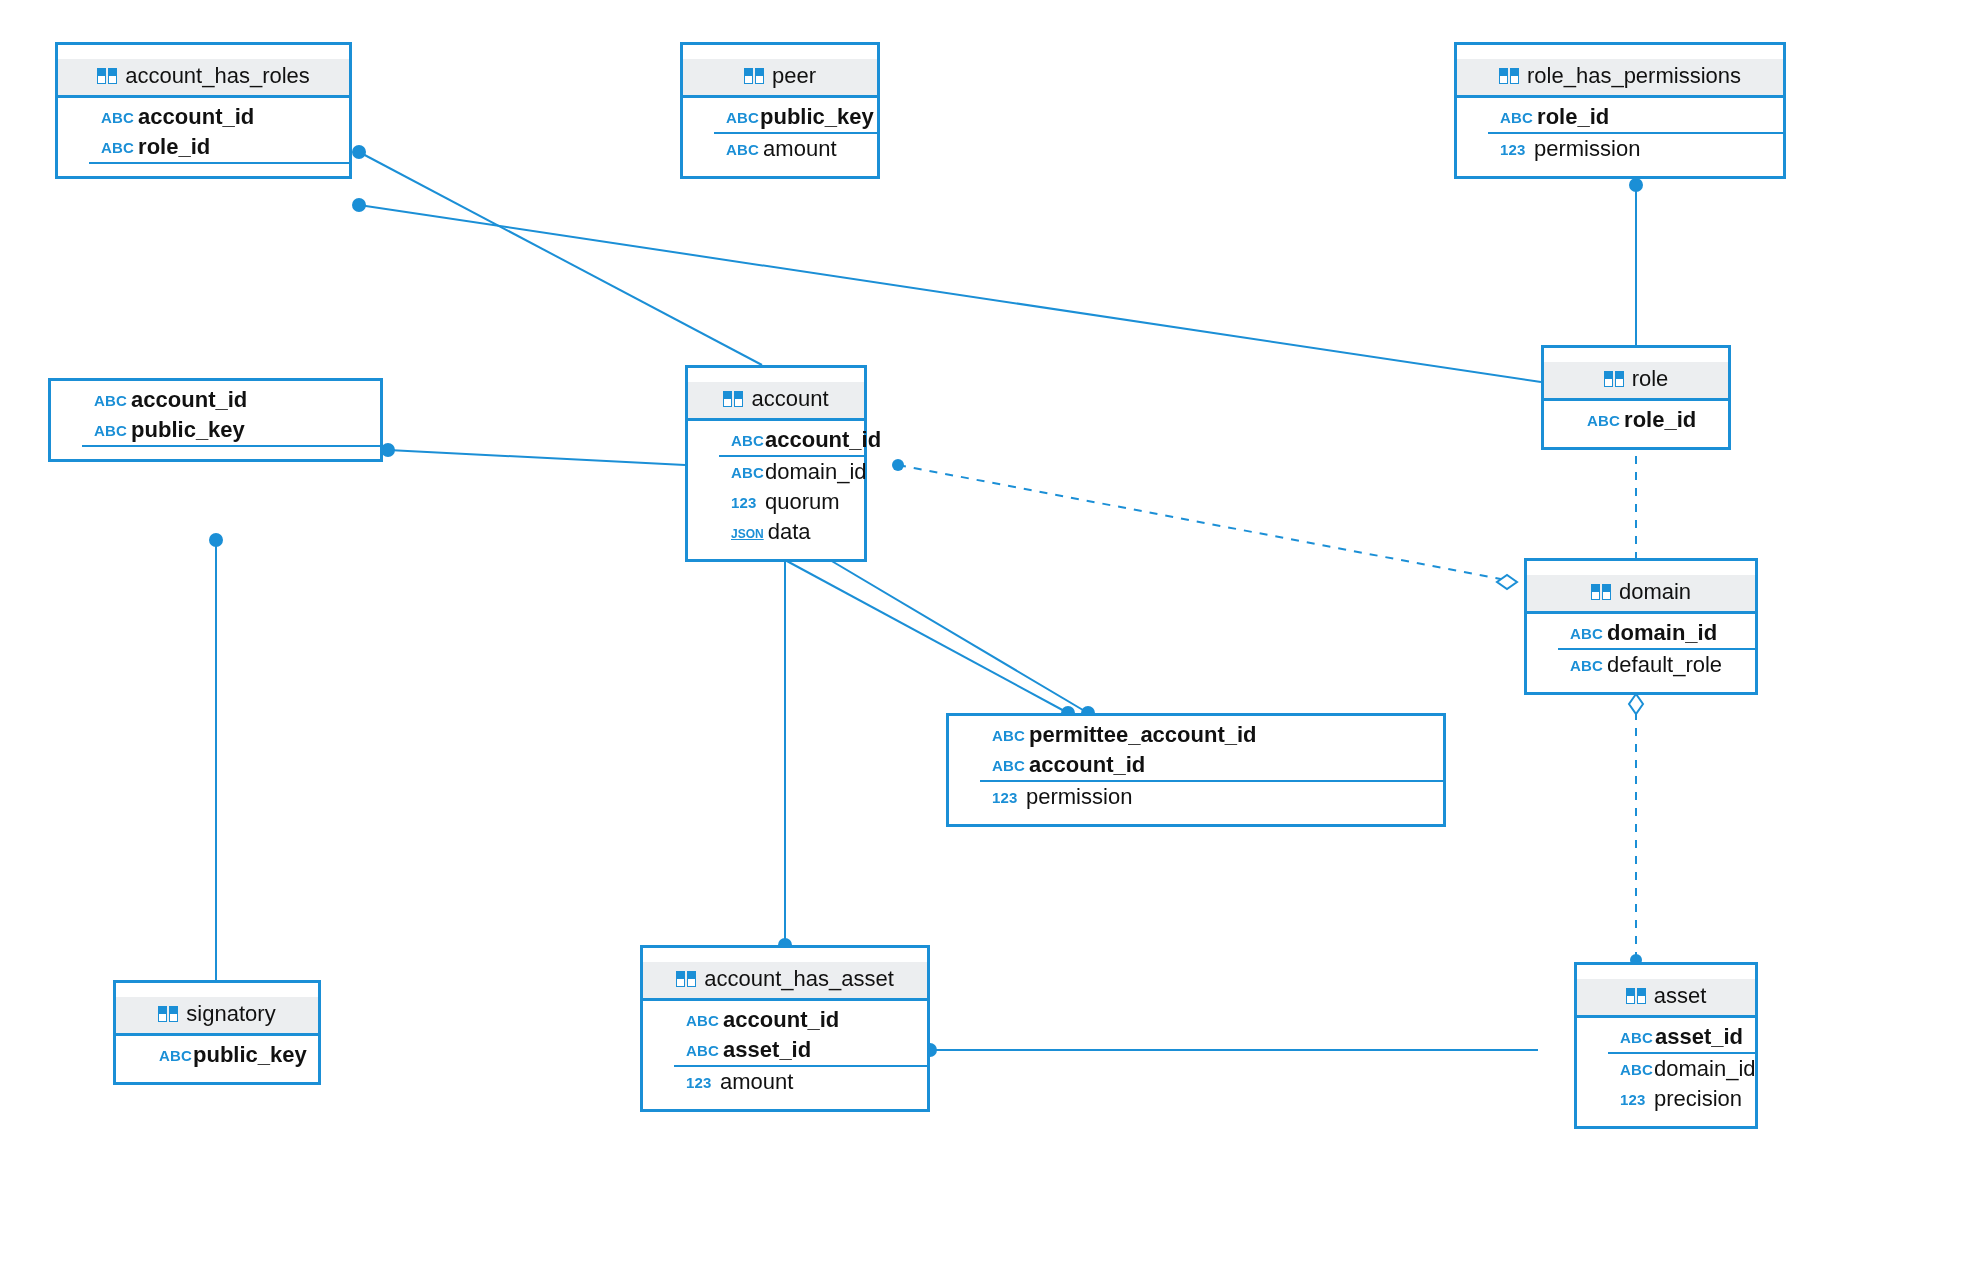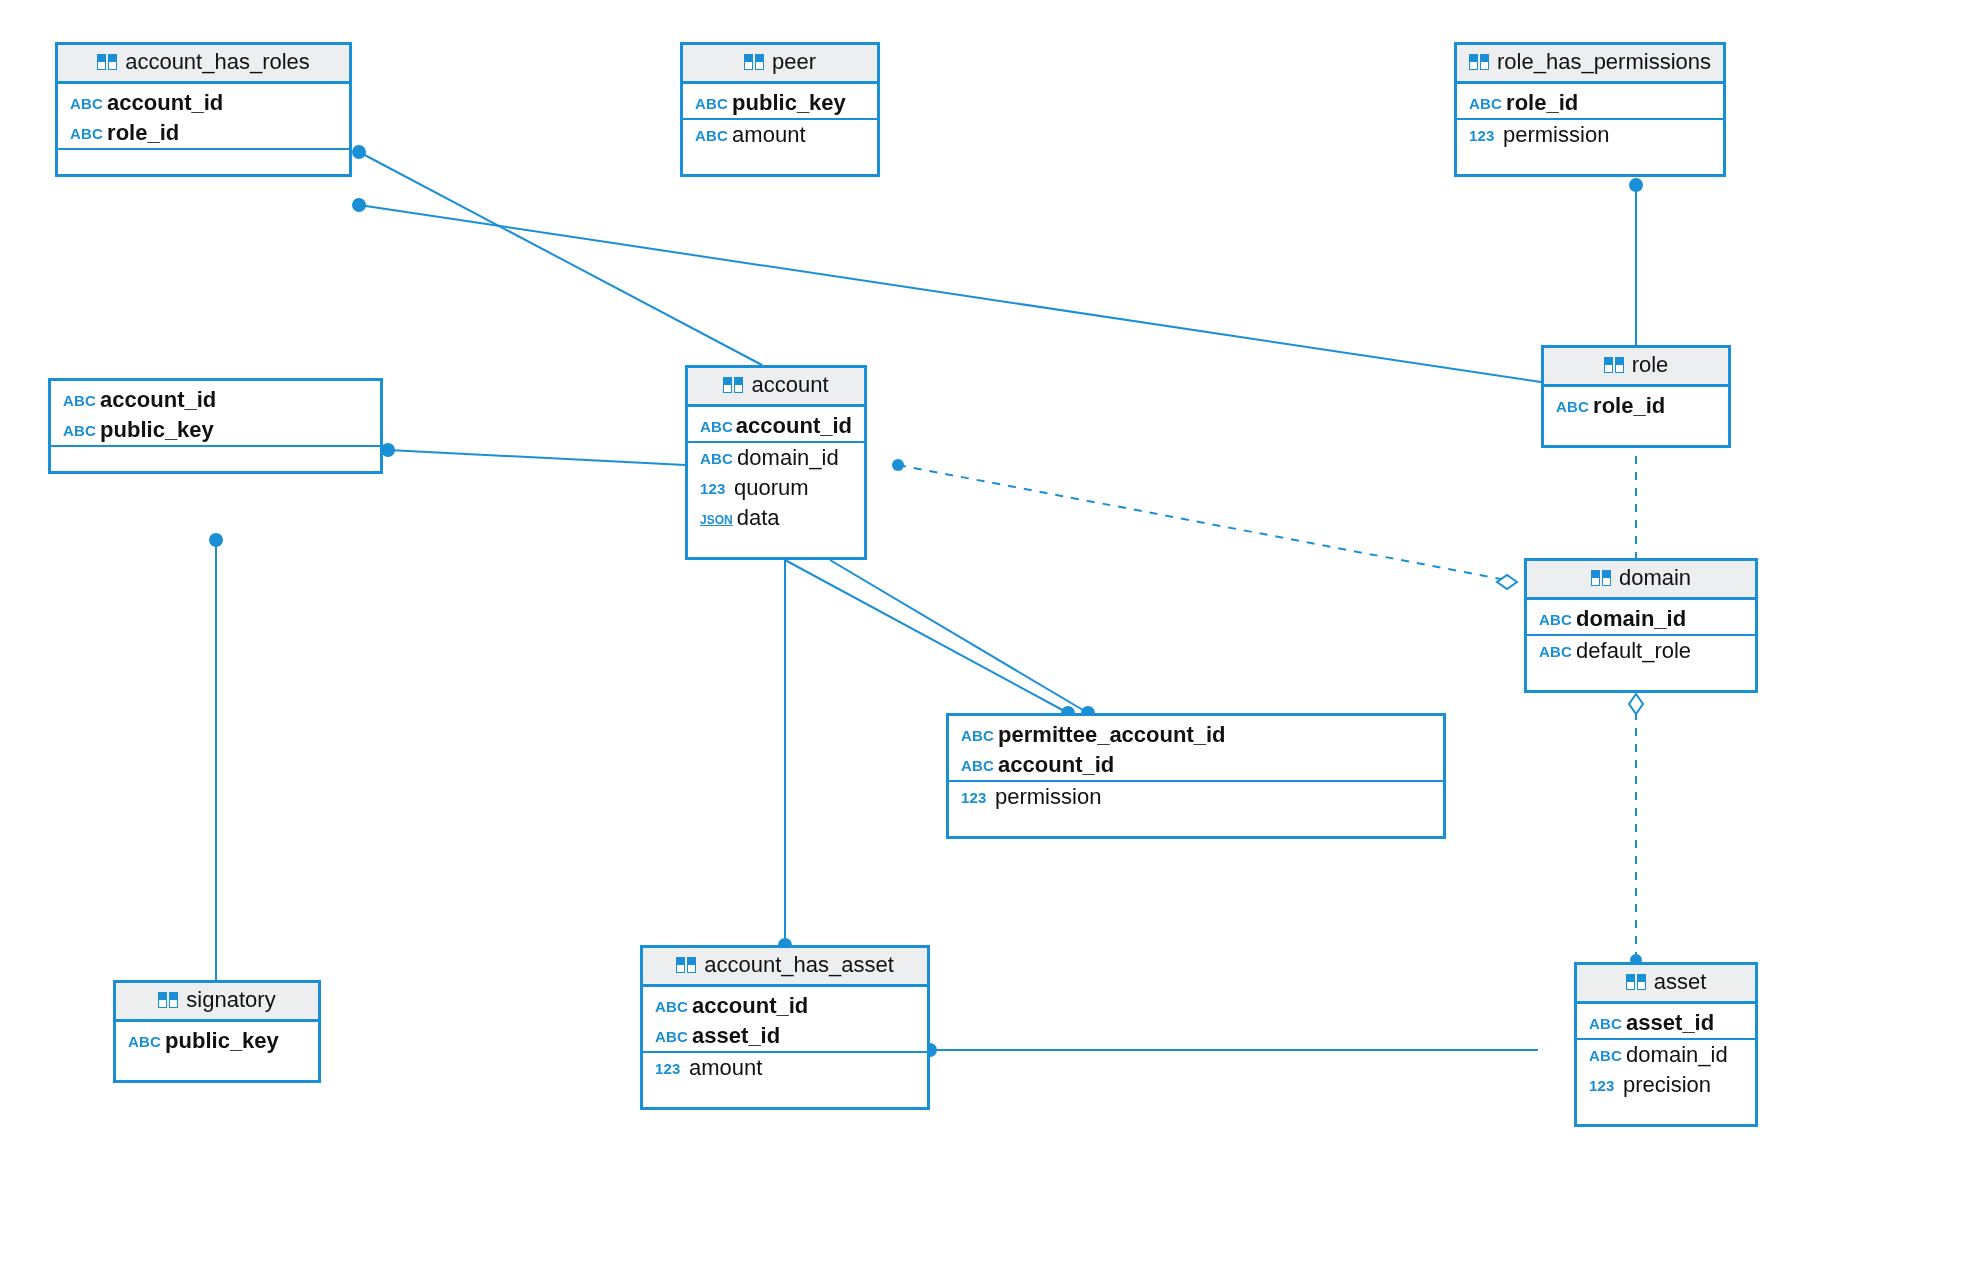--- a/index.html
+++ b/index.html
@@ -30,27 +30,29 @@
   }
   .tbl .hdr {
     background:#eceef0;
     border-bottom:3px solid #1b8fd6;
     display:flex;
     align-items:center;
     justify-content:center;
     padding:4px 10px 6px 10px;
     gap:6px;
     white-space:nowrap;
+    margin-top:14px;
   }
   .tbl .hdr .tname {
     color:#111;
     font-weight:400;
   }
   .tbl .cols {
-    padding:4px 0 24px 0;
+    padding:4px 0 12px 0;
+    margin-left:31px;
   }
   .tbl .row {
     display:flex;
     align-items:center;
     padding:2px 12px;
     gap:4px;
     white-space:nowrap;
   }
   .tbl .row .cname { color:#111; }
   .tbl .row.pk .cname { font-weight:700; }
@@ -172,21 +174,21 @@
           <span class="cname">public_key</span>
         </div>
     <div class="sep"></div>
     <div class="row">
           <span class="dtype abc"></span>
           <span class="cname">amount</span>
         </div>
   </div>
 </div>
 
-<div class="tbl" style="left:1454px; top:42px; width:272px;">
+<div class="tbl" style="left:1454px; top:42px; width:332px;">
   <div class="hdr">
     <span class="ticon"></span>
     <span class="tname">role_has_permissions</span>
   </div>
   <div class="cols">
     <div class="row pk">
           <span class="dtype abc"></span>
           <span class="cname">role_id</span>
         </div>
     <div class="sep"></div>

